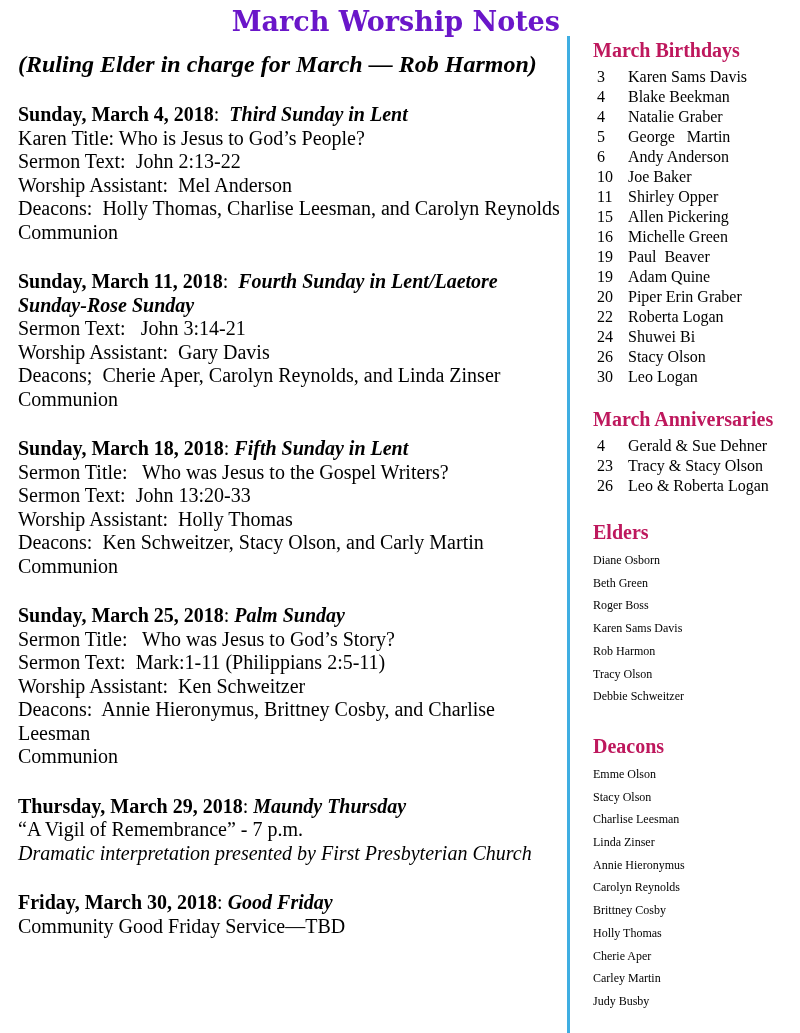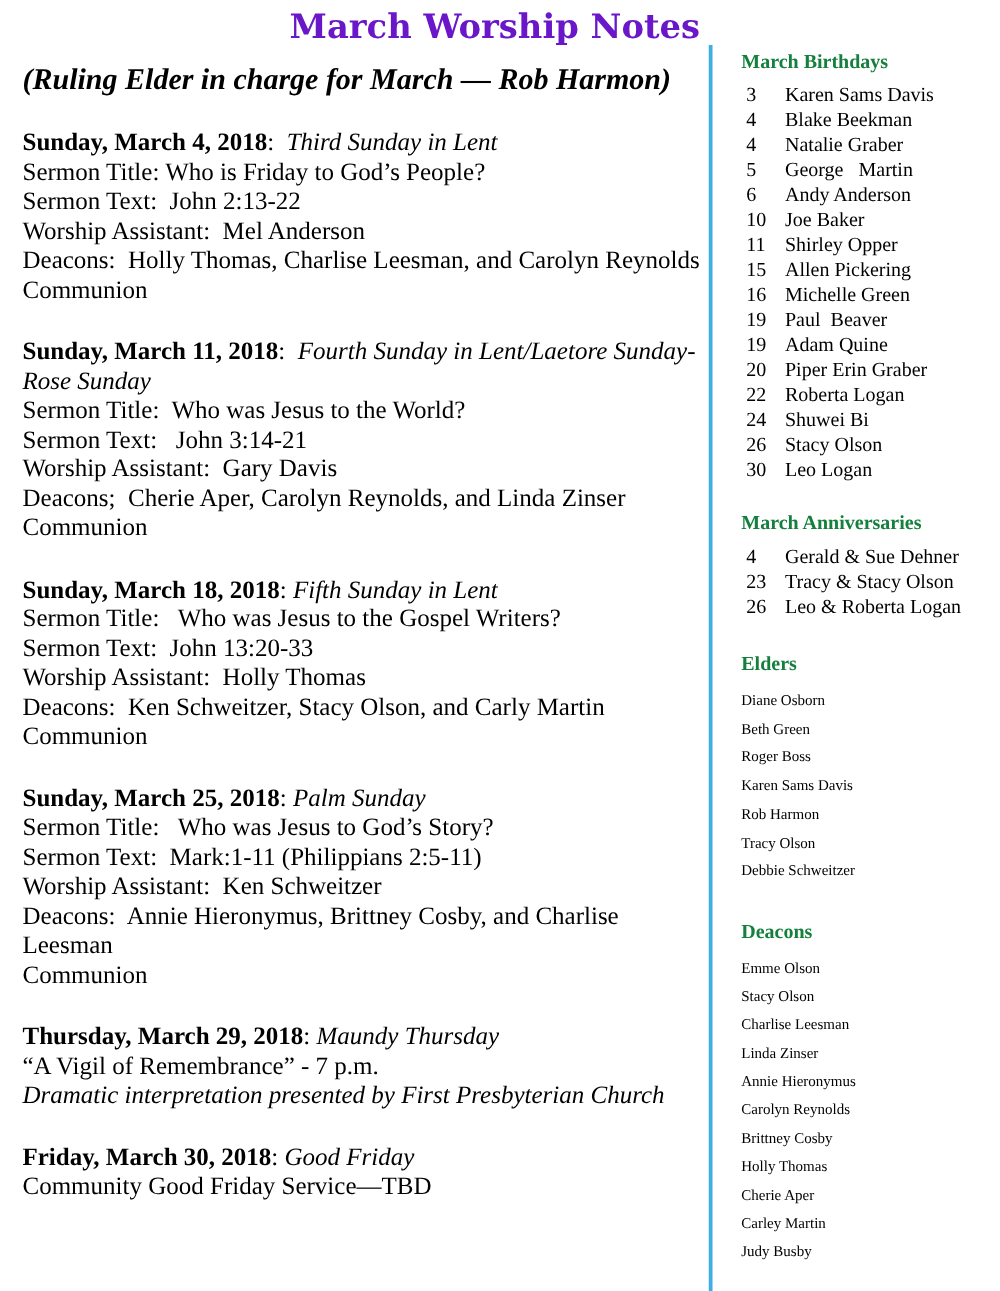--- a/index.html
+++ b/index.html
@@ -27,45 +27,45 @@
     margin: 14px 0 0 0;
     font-size: 24px;
     font-weight: bold;
     font-style: italic;
     white-space: pre-wrap;
   }
   .entries { margin-top: 25px; }
   .entry { margin-bottom: 26px; font-size: 20px; line-height: 23.5px; }
   .entry-head { white-space: pre-wrap; }
   .entry-head .date { font-weight: bold; }
-  .entry-head .desc { font-style: italic; }
+  .entry-head .desc { font-style: italic; font-weight: bold; }
   .line { white-space: pre-wrap; }
   .line.italic { font-style: italic; }
 
   
   .divider {
     position: absolute;
     left: 567px; top: 36px;
     width: 3px; height: 997px;
     background: #3FAEE2;
   }
 
   
   .sidebar {
     position: absolute;
     left: 570px; top: 0;
     width: 230px;
     padding: 38px 0 0 23px;
   }
   .sidebar h2 {
     margin: 0;
-    font-size: 16px;
+    font-size: 20px;
     line-height: 24px;
     font-weight: bold;
-    color: #15803d;
+    color: #be185d;
   }
   .list { margin-top: 5px; }
   .drow { display: flex; font-size: 16px; line-height: 20px; white-space: pre-wrap; }
   .drow .day { flex: none; width: 35px; padding-left: 4px; }
   .sec-anniv { margin-top: 20px; }
   .sec-elders { margin-top: 24px; }
   .sec-deacons { margin-top: 26px; }
   .prow { font-size: 12px; line-height: 22.7px; white-space: pre-wrap; }
 </style>
 </head>
@@ -73,32 +73,31 @@
 
 <div class="main-col">
   <h1 class="title">March Worship Notes</h1>
   <p class="subtitle">(Ruling Elder in charge for March — Rob Harmon)</p>
 
   <div class="entries">
 
     <div class="entry">
       <div class="entry-head"><span class="date">Sunday, March 4, 2018</span><span class="sep">:  </span><span class="desc">Third Sunday in Lent</span></div>
       <div>
-          <div class="line">Sermon Title: Who is Friday to God’s People?</div>
+          <div class="line">Karen Title: Who is Jesus to God’s People?</div>
           <div class="line">Sermon Text:  John 2:13-22</div>
           <div class="line">Worship Assistant:  Mel Anderson</div>
           <div class="line">Deacons:  Holly Thomas, Charlise Leesman, and Carolyn Reynolds</div>
           <div class="line">Communion</div>
         </div>
     </div>
 
     <div class="entry">
       <div class="entry-head"><span class="date">Sunday, March 11, 2018</span><span class="sep">:  </span><span class="desc">Fourth Sunday in Lent/Laetore Sunday-Rose Sunday</span></div>
       <div>
-          <div class="line">Sermon Title:  Who was Jesus to the World?</div>
           <div class="line">Sermon Text:   John 3:14-21</div>
           <div class="line">Worship Assistant:  Gary Davis</div>
           <div class="line">Deacons;  Cherie Aper, Carolyn Reynolds, and Linda Zinser</div>
           <div class="line">Communion</div>
         </div>
     </div>
 
     <div class="entry">
       <div class="entry-head"><span class="date">Sunday, March 18, 2018</span><span class="sep">: </span><span class="desc">Fifth Sunday in Lent</span></div>
       <div>

